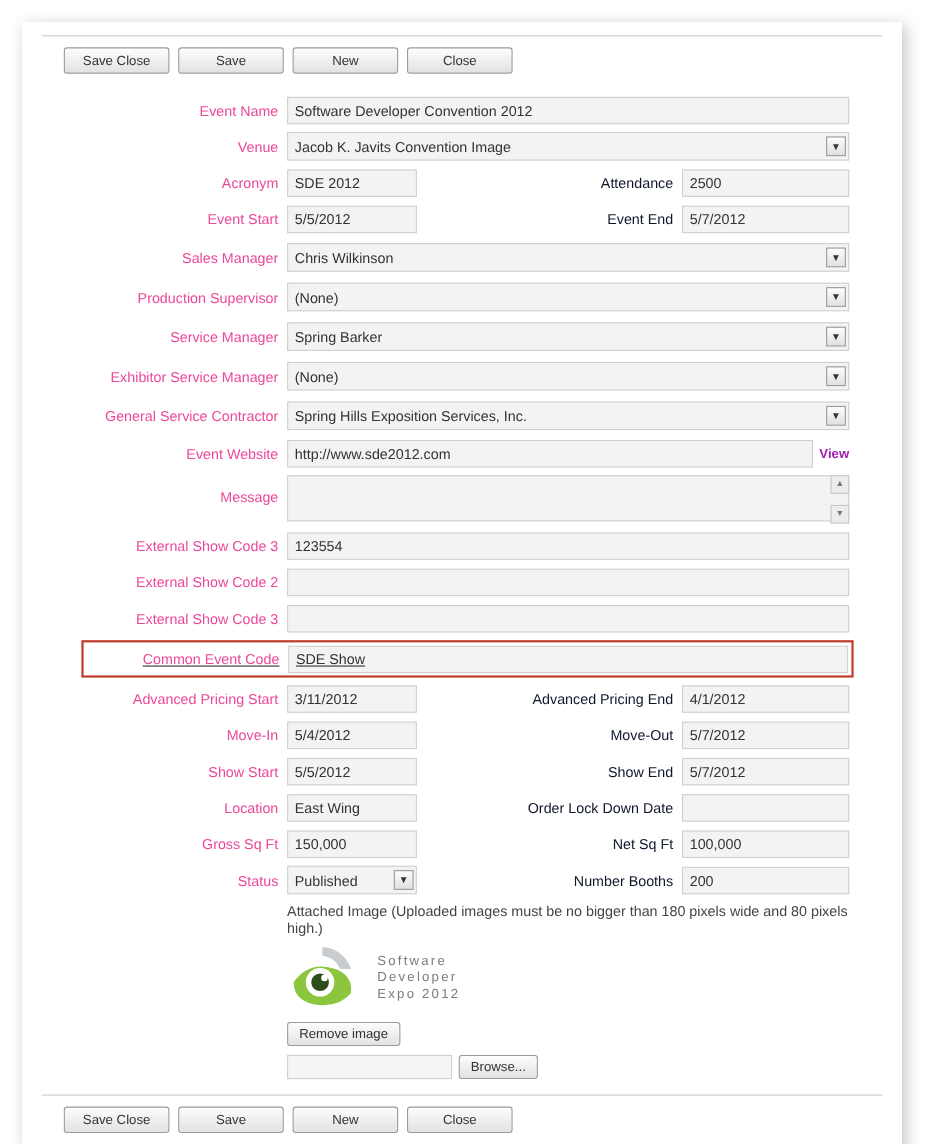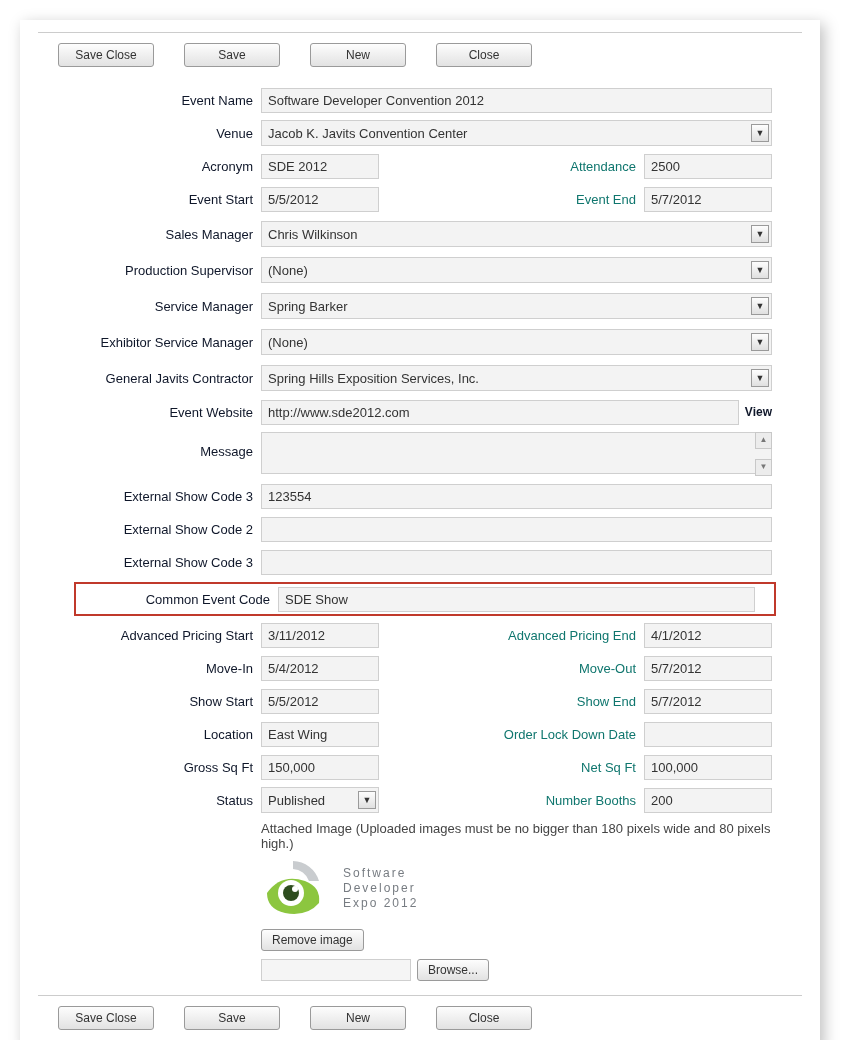--- a/index.html
+++ b/index.html
@@ -23,21 +23,21 @@
     margin: 4px 0 6px 0;
     color: #222;
   }
   hr.rule {
     border: none;
     border-top: 1px solid #ccc;
     margin: 2px 0 10px 0;
   }
   .button-row {
     display: flex;
-    gap: 30px;
+    gap: 8px;
     margin-bottom: 20px;
     padding-left: 20px;
   }
   button.std {
     width: 96px;
     height: 24px;
     border: 1px solid #9a9a9a;
     border-radius: 3px;
     background: linear-gradient(#fdfdfd, #e2e2e2);
     font-size: 12px;
@@ -62,44 +62,44 @@
     display: flex;
     align-items: center;
     margin-bottom: 7px;
     min-height: 26px;
   }
   .row.tall { min-height: 30px; margin-bottom: 6px; }
   .label-l {
     width: 175px;
     text-align: right;
     padding-right: 8px;
-    color: #0f172a;
+    color: #ec4899;
     font-size: 13px;
     flex-shrink: 0;
   }
   .label-m {
     width: 165px;
     text-align: right;
     padding-right: 8px;
-    color: #0f766e;
+    color: #0f172a;
     font-size: 13px;
     flex-shrink: 0;
   }
   input.text, .select, textarea.txt {
     border: 1px solid #cfcfcf;
     background: #f3f3f3;
     font-size: 13px;
     padding: 4px 6px;
     box-sizing: border-box;
     font-family: inherit;
     color: #333;
   }
   input.text.full { flex: 1; }
   input.text.short { width: 118px; }
-  input.text.med { width: 128px; }
+  input.text.med { width: 152px; }
   .select {
     flex: 1;
     display: flex;
     align-items: center;
     justify-content: space-between;
     height: 26px;
     padding: 0 2px 0 6px;
     position: relative;
   }
   .select.short {
@@ -131,32 +131,33 @@
     width: 15px;
     height: 15px;
     border: 1px solid #c8c8c8;
     background: #ececec;
     font-size: 8px;
     text-align: center;
     line-height: 13px;
     color: #777;
   }
   .view-link {
-    color: #0f172a;
+    color: #a21caf;
     font-size: 12px;
     font-weight: bold;
     padding-left: 6px;
     cursor: pointer;
     flex-shrink: 0;
   }
   .highlight-box {
     border: 2px solid #c0392b;
-    padding: 2px 19px;
+    padding: 2px 3px;
     margin-left: -4px;
     margin-right: -4px;
+    text-decoration: underline;
   }
   .highlight-box .row { margin-bottom: 0; }
   .attached-note {
     font-size: 13px;
     color: #444;
     margin: 8px 0 8px 183px;
   }
   .logo-wrap {
     margin-left: 183px;
     margin-top: 6px;
@@ -206,21 +207,21 @@
   <div class="form">
 
     <div class="row">
       <span class="label-l">Event Name</span>
       <input class="text full" value="Software Developer Convention 2012" style="">
     </div>
 
     <div class="row">
       <span class="label-l">Venue</span>
       <div class="select">
-        <span>Jacob K. Javits Convention Center</span>
+        <span>Jacob K. Javits Convention Image</span>
         <span class="caret">▼</span>
       </div>
     </div>
 
     <div class="row">
       <span class="label-l">Acronym</span>
       <input class="text short" value="SDE 2012" style="">
       <span class="label-m" style="flex:1">Attendance</span>
       <input class="text med" value="2500" style="">
     </div>
@@ -258,21 +259,21 @@
 
     <div class="row tall">
       <span class="label-l">Exhibitor Service Manager</span>
       <div class="select">
         <span>(None)</span>
         <span class="caret">▼</span>
       </div>
     </div>
 
     <div class="row tall">
-      <span class="label-l">General Javits Contractor</span>
+      <span class="label-l">General Service Contractor</span>
       <div class="select">
         <span>Spring Hills Exposition Services, Inc.</span>
         <span class="caret">▼</span>
       </div>
     </div>
 
     <div class="row">
       <span class="label-l">Event Website</span>
       <input class="text full" value="http://www.sde2012.com" style="">
       <span class="view-link">View</span>

